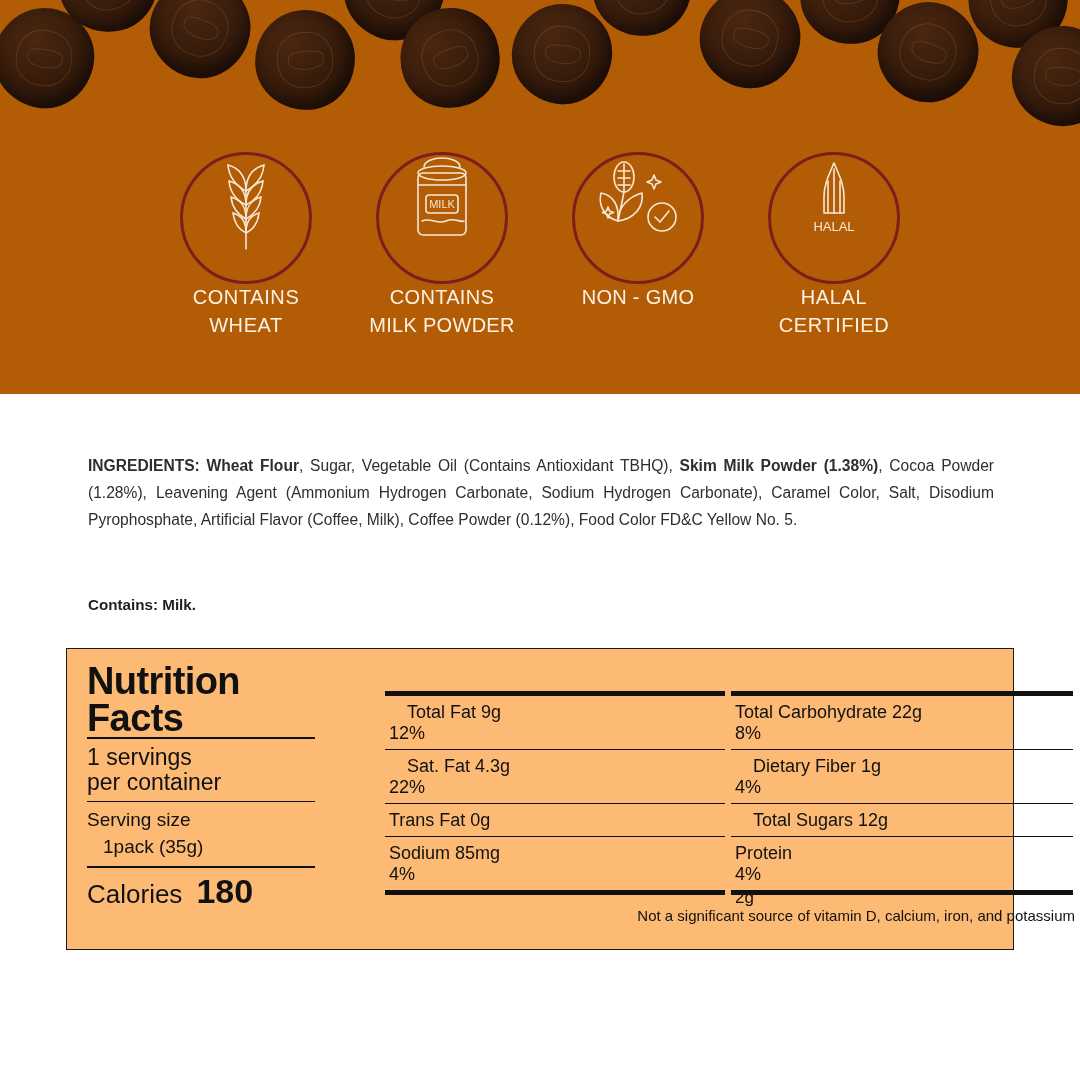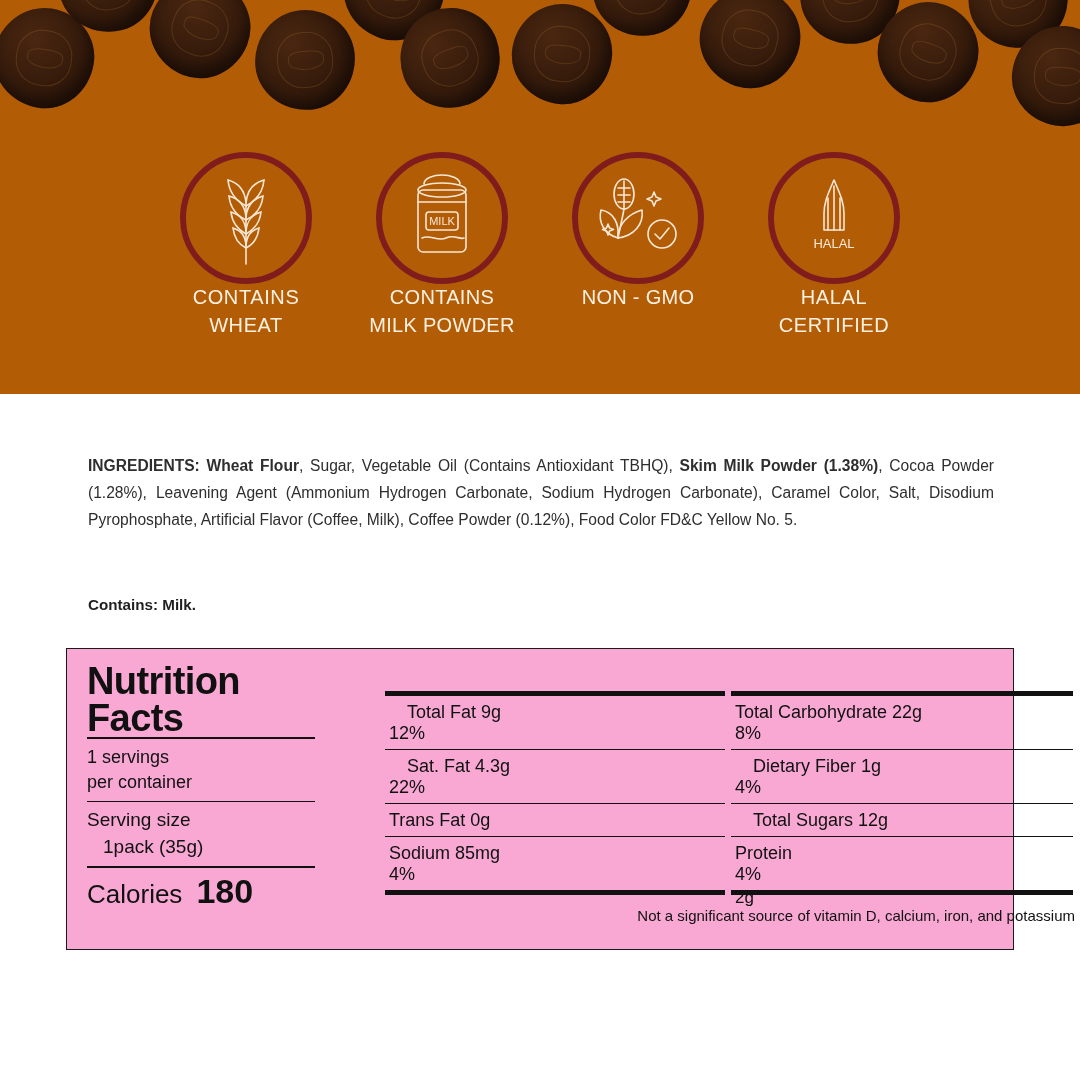--- a/index.html
+++ b/index.html
@@ -64,23 +64,22 @@
   }
   .badge {
     width: 196px;
     display: flex;
     flex-direction: column;
     align-items: center;
   }
   .badge .ring {
     width: 132px; height: 132px;
     border-radius: 50%;
-    border: 6px solid #7f1d1d;
+    border: 3px solid #7f1d1d;
     display: flex;
-    align-items: center;
     justify-content: center;
     position: relative;
   }
   .badge .caption {
     color: #fdf1e2;
     font-size: 20px;
     line-height: 1.38;
     text-align: center;
     letter-spacing: .3px;
   }
@@ -106,38 +105,38 @@
     font-weight: bold;
     color: #1f1f1f;
   }
 
   
   #nutrition {
     position: absolute;
     top: 648px; left: 66px;
     width: 948px; height: 302px;
     border: 1.5px solid #1a1a1a;
-    background: #f9a8d4;
+    background: #fdba74;
   }
   #nf-left {
     position: absolute;
     top: 14px; left: 20px;
     width: 228px;
   }
   .nf-title {
     font-size: 38px;
     font-weight: bold;
     line-height: 0.97;
     letter-spacing: -0.6px;
     color: #111;
   }
   .rule-med   { border-bottom: 2.5px solid #111; }
   .rule-thin  { border-bottom: 1px solid #111; }
   .nf-serv {
-    font-size: 18px; line-height: 25px; color: #111;
+    font-size: 23px; line-height: 25px; color: #111;
     padding-top: 6px;
   }
   .nf-ssize {
     font-size: 19px; line-height: 27px; color: #111;
     padding-top: 4px;
   }
   .nf-ssize .indent { padding-left: 16px; display:block; }
   .nf-cal-row {
     display: flex; align-items: flex-end; gap: 14px;
     padding-top: 6px;

